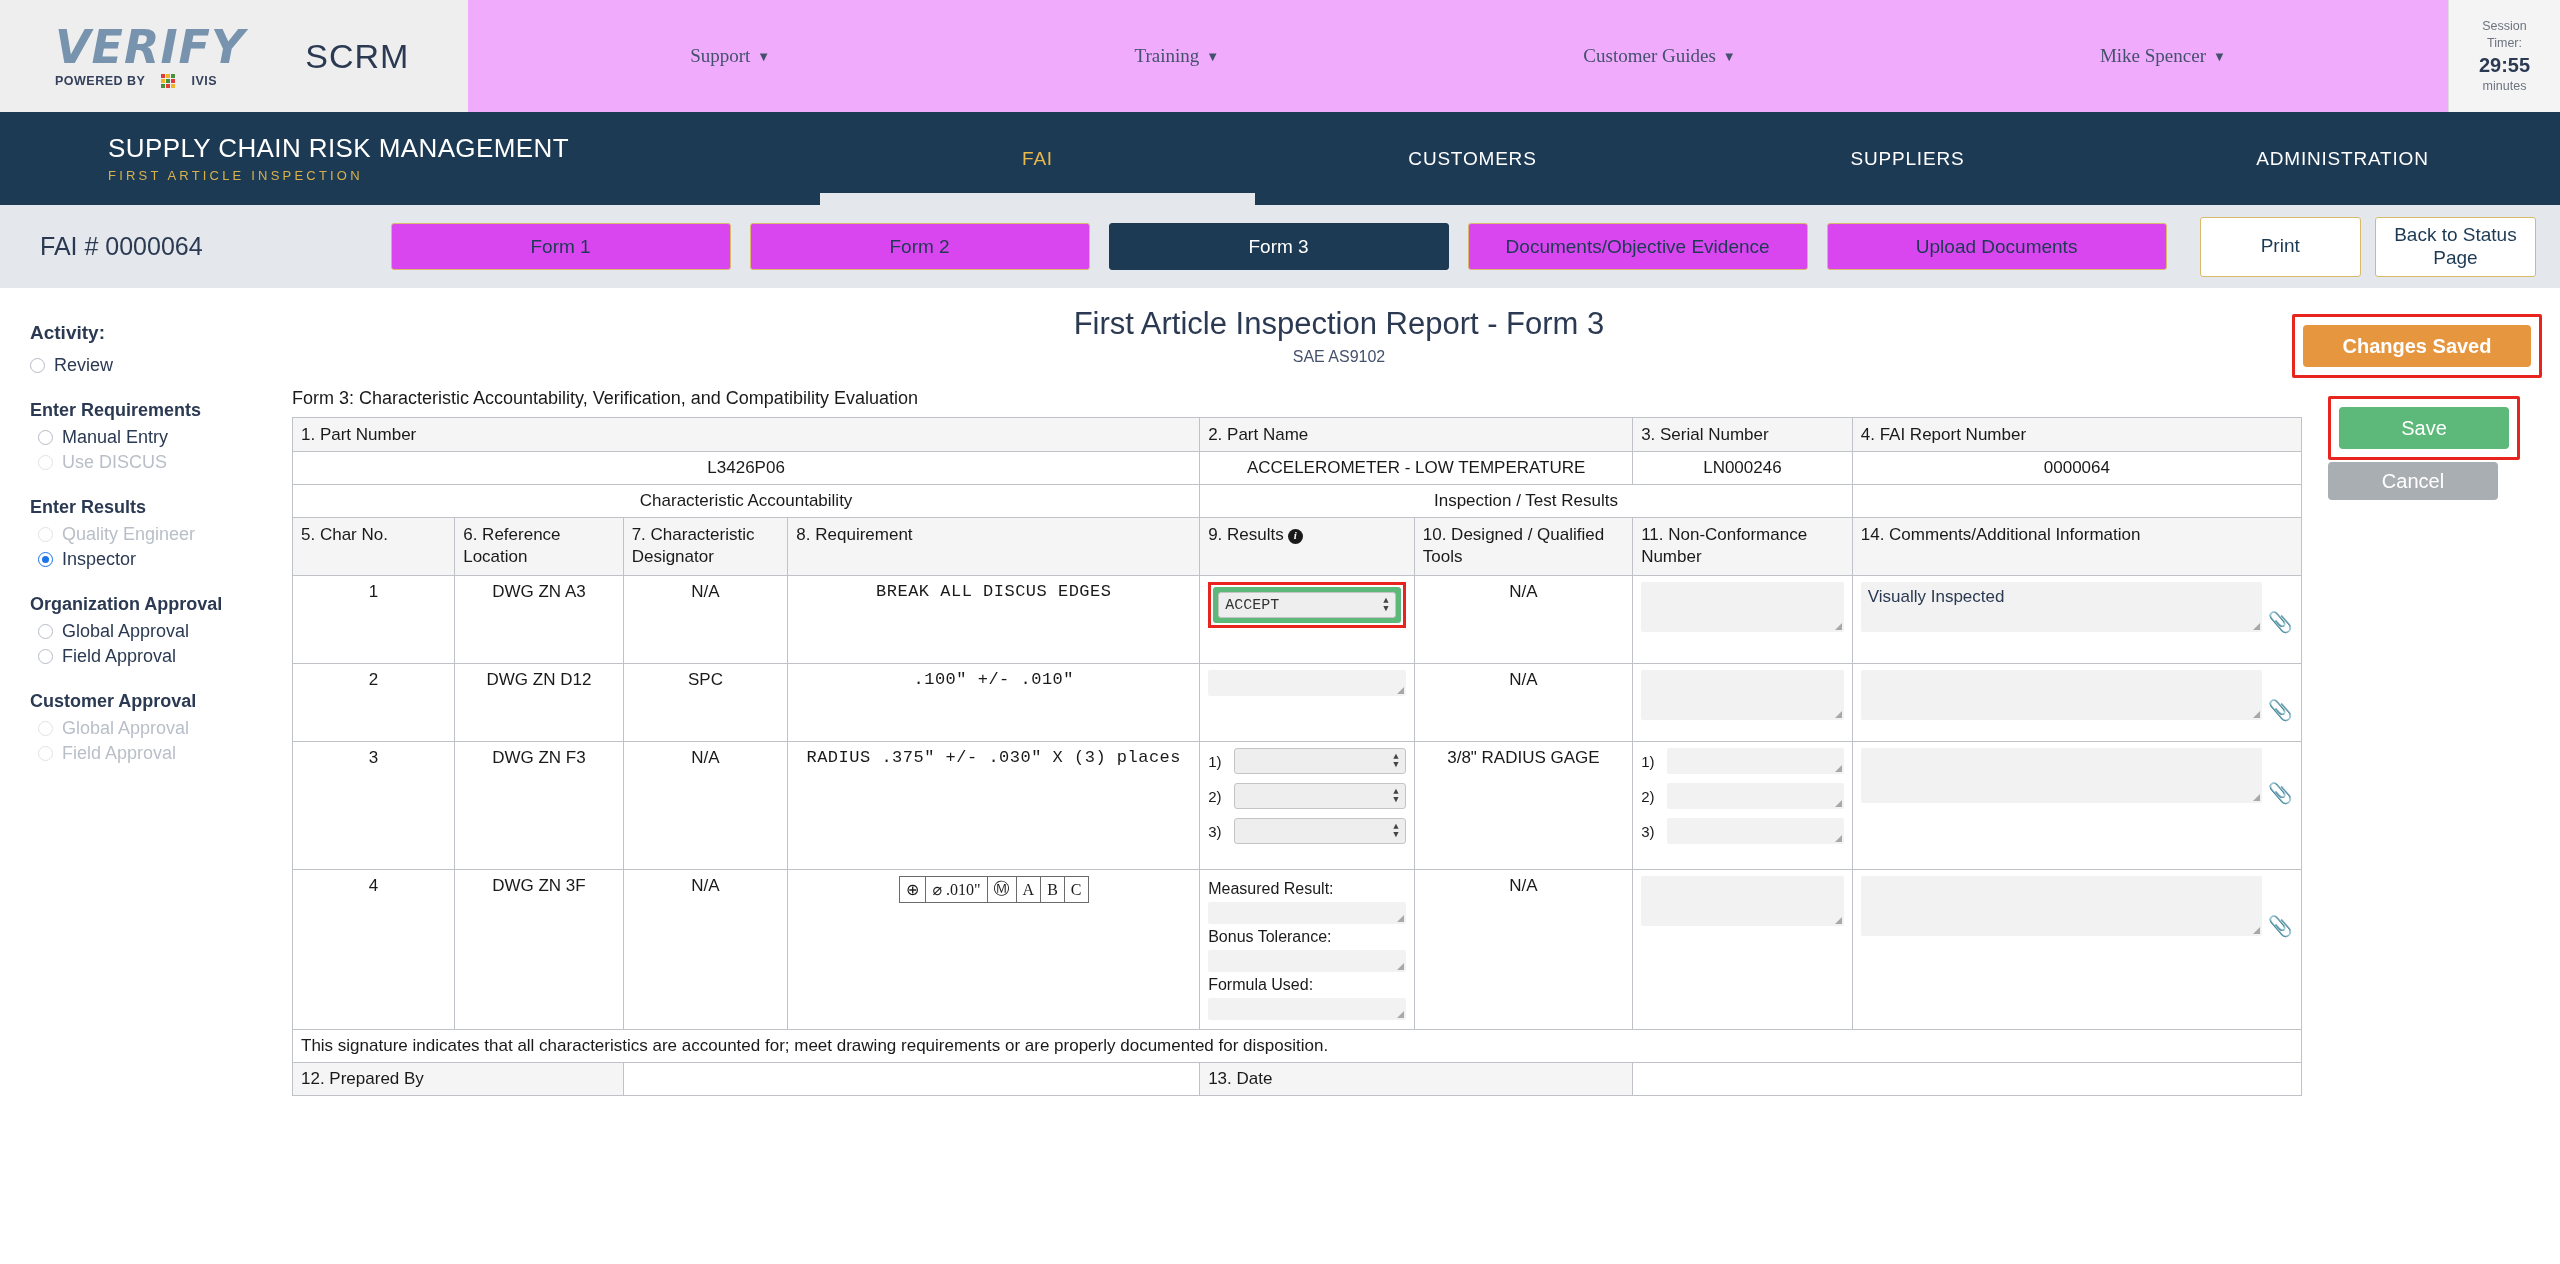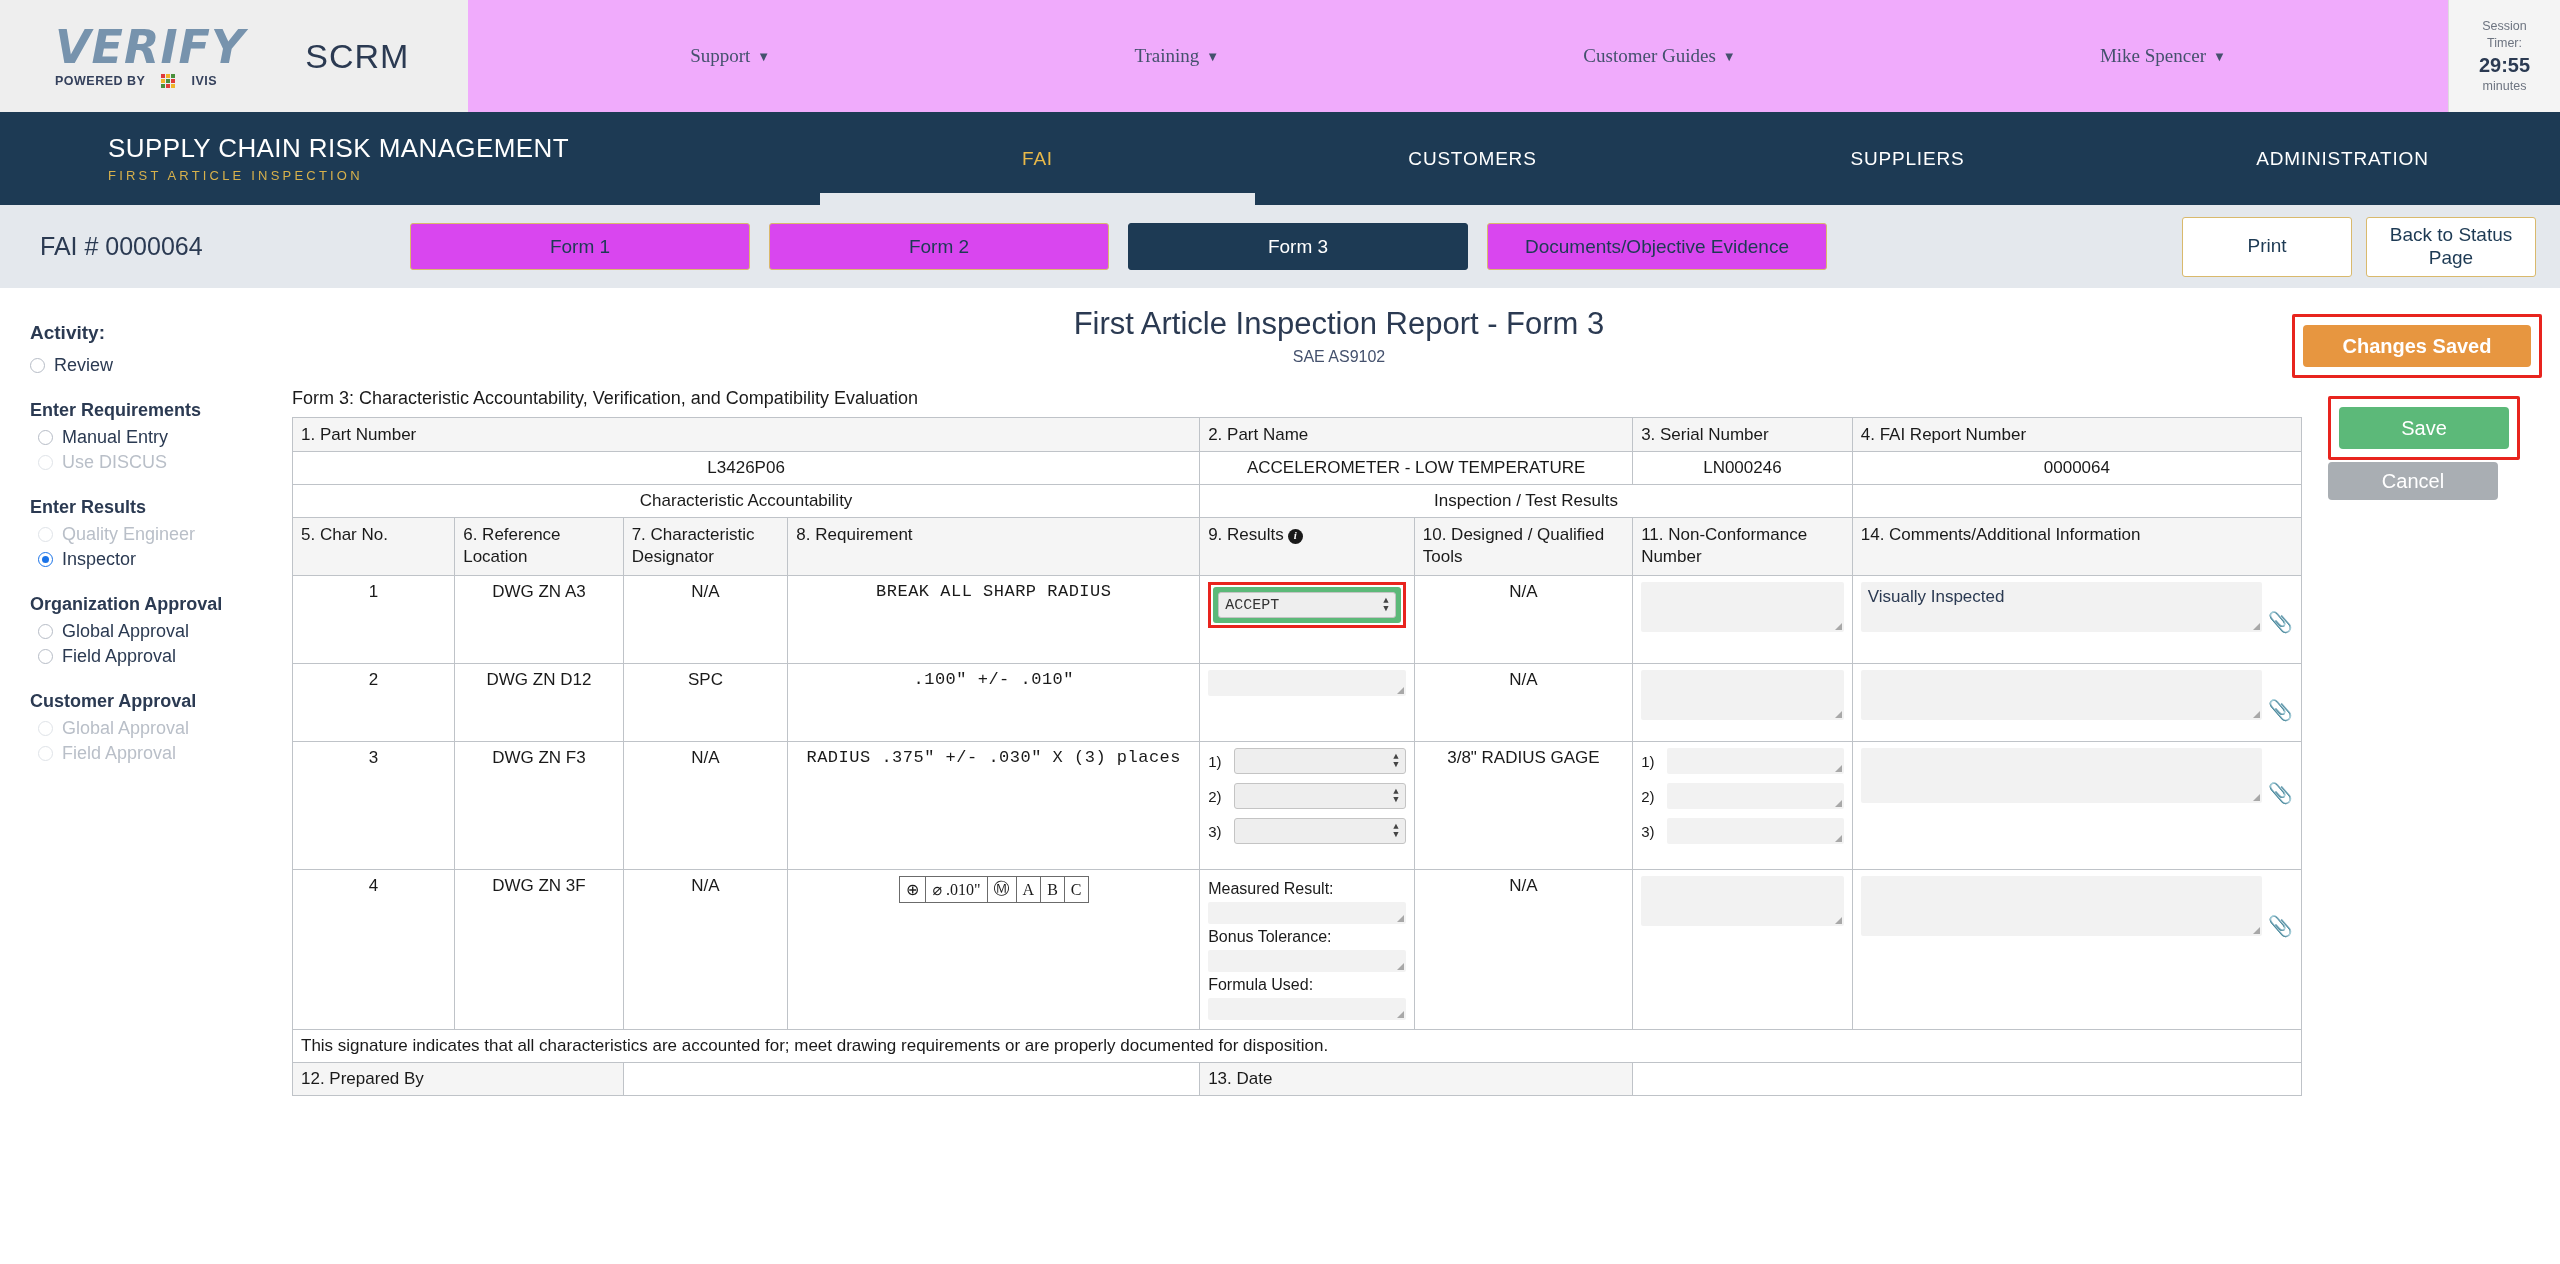--- a/index.html
+++ b/index.html
@@ -540,20 +540,23 @@
   </div>
   <div class="tab-btn">
     <span>Form 2</span>
   </div>
   <div class="tab-btn active">
     <span>Form 3</span>
   </div>
   <div class="tab-btn w-doc">
     <span>Documents/Objective Evidence</span>
   </div>
+  <div class="tab-btn w-upl">
+    <span>Upload Documents</span>
+  </div>
   <div class="spacer"></div>
   <div class="act-btn">
     <span>Print</span>
   </div>
   <div class="act-btn">
     <span>Back to Status Page</span>
   </div>
 </div>
 
 <div class="page">
@@ -679,21 +682,21 @@
         </td>
         <td>10. Designed / Qualified Tools</td>
         <td>11. Non-Conformance Number</td>
         <td>14. Comments/Additional Information</td>
       </tr>
 
       <tr>
         <td class="ctr" style="height:88px">1</td>
         <td class="ctr">DWG ZN A3</td>
         <td class="ctr">N/A</td>
-        <td class="ctr mono">BREAK  ALL  SHARP  RADIUS</td>
+        <td class="ctr mono">BREAK  ALL  DISCUS  EDGES</td>
         <td>
           <div class="hl-red-inline">
             <div class="sel-green-wrap">
               <div class="sel">
                 <span>ACCEPT</span>
                 <span class="arrows">
                       <span>▲</span>
                       <span>▼</span>
                     </span>
               </div>

